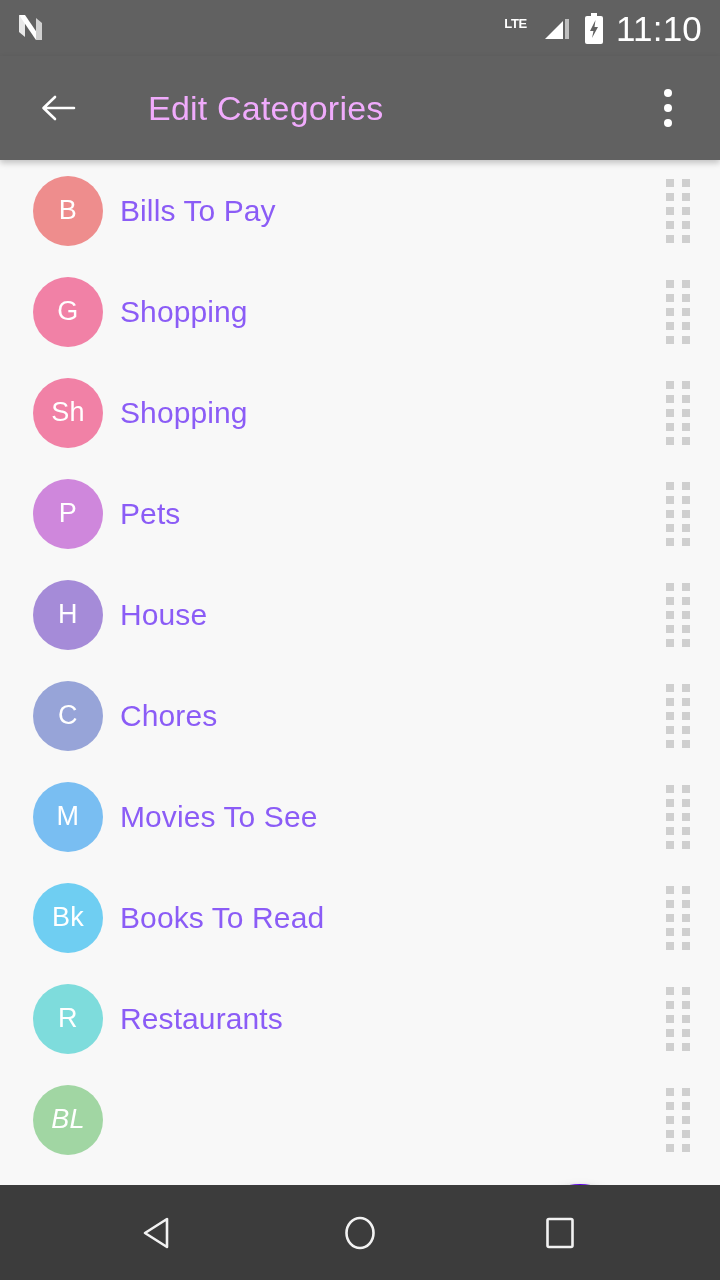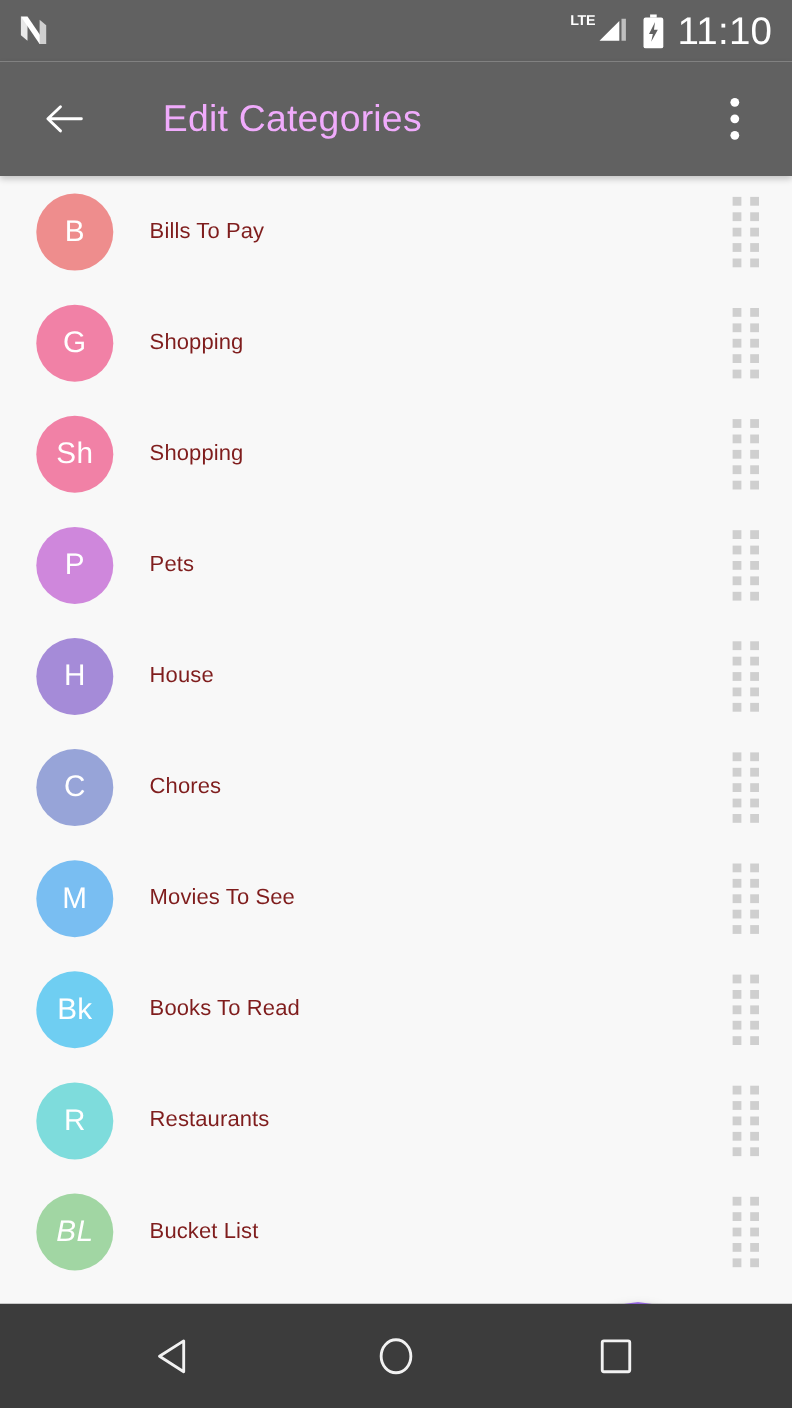--- a/index.html
+++ b/index.html
@@ -24,21 +24,21 @@
     padding:0 18px 0 14px;
     flex:0 0 56px;
     position:relative;
   }
   #status-left { display:flex; align-items:center; gap:8px; }
   #status-right {
     margin-left:auto;
     display:flex; align-items:center; gap:11px;
   }
   .nougat-n { width:34px; height:34px; display:block; }
-  .lte-group { display:flex; align-items:flex-start; gap:1px; height:32px; }
+  .lte-group { display:flex; align-items:flex-end; gap:15px; height:32px; }
   .lte-text {
     font-size:13px; font-weight:bold; color:#FFFFFF;
     line-height:1; letter-spacing:-0.3px;
     margin-bottom:14px;
   }
   .signal-svg { width:30px; height:30px; display:block; }
   .battery-svg { width:22px; height:31px; display:block; }
   #clock {
     font-size:35px; color:#FFFFFF; font-weight:normal;
     letter-spacing:0.2px; line-height:1;
@@ -99,23 +99,23 @@
     border-radius:50%;
     flex:0 0 70px;
     display:flex; align-items:center; justify-content:center;
     color:#FFFFFF;
     font-size:27px;
     font-weight:normal;
     letter-spacing:0.3px;
     user-select:none;
   }
   .row-label {
-    margin-left:33px;
-    font-size:20px;
-    color:#7f1d1d;
+    margin-left:17px;
+    font-size:30px;
+    color:#8b5cf6;
     font-weight:normal;
     letter-spacing:0.1px;
     white-space:nowrap;
   }
   .drag-handle {
     position:absolute;
     right:29px;
     top:50%;
     transform:translateY(-50%);
     width:25px;
@@ -352,21 +352,20 @@
         <span class="d"></span>
           <span class="d"></span>
           <span class="d"></span>
           <span class="d"></span>
           <span class="d"></span>
       </div>
     </div>
 
     <div class="list-row">
       <div class="avatar" style="background: rgb(161, 214, 163); font-style: italic;">BL</div>
-      <div class="row-label">Bucket List</div>
       <div class="drag-handle">
         <span class="d"></span>
           <span class="d"></span>
           <span class="d"></span>
           <span class="d"></span>
           <span class="d"></span>
         <span class="d"></span>
           <span class="d"></span>
           <span class="d"></span>
           <span class="d"></span>

